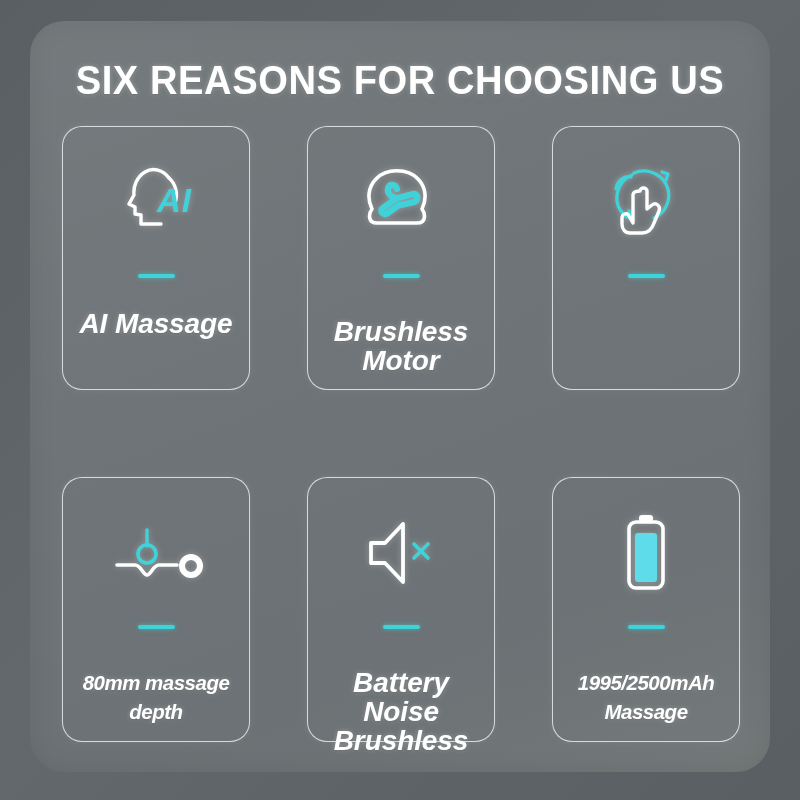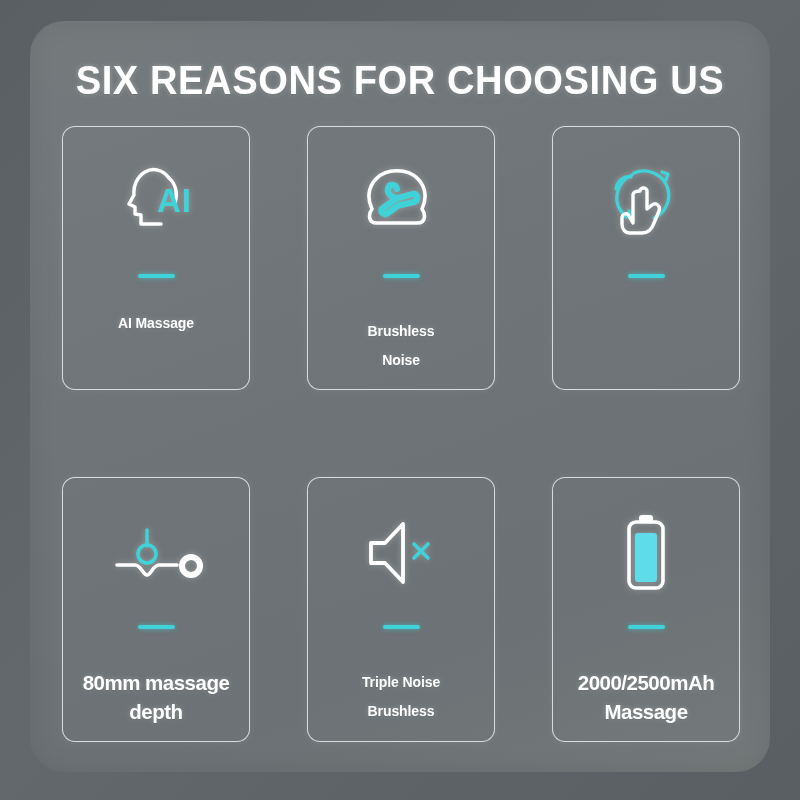--- a/index.html
+++ b/index.html
@@ -58,23 +58,24 @@
     display: grid;
     grid-template-columns: repeat(3, 188px);
     grid-template-rows: 264px 265px;
     column-gap: 57px;
     row-gap: 87px;
   }
   .card {
     position: relative;
     box-sizing: border-box;
     border: 1.6px solid rgba(240,245,247,0.80);
-    border-radius: 13px;
+    border-radius: 20px;
     background: rgba(255,255,255,0.012);
     box-shadow: 0 0 7px rgba(255,255,255,0.09);
+    font-style: italic;
   }
   .icon-wrap {
     position: absolute;
     left: 0;
     top: 28px;
     width: 100%;
     height: 96px;
     display: flex;
     align-items: center;
     justify-content: center;
@@ -93,21 +94,21 @@
     background: #3fd2d8;
     box-shadow: 0 0 5px rgba(63,210,216,0.65);
   }
   .label {
     position: absolute;
     left: 4px;
     right: 4px;
     top: 176px;
     text-align: center;
     color: #ffffff;
-    font-size: 14px;
+    font-size: 28px;
     font-weight: bold;
     line-height: 29px;
     letter-spacing: -0.1px;
     text-shadow: 0 0 5px rgba(255,255,255,0.28), 0 1px 2px rgba(0,0,0,0.16);
   }
   .card.wide-label .label {
     font-size: 20.5px;
     left: -2px;
     right: -2px;
     letter-spacing: -0.5px;
@@ -143,21 +144,21 @@
         <svg width="80" height="76" viewBox="0 0 80 76">
           <path d="M16 58 C6 58 8 48 11 44 C6 34 7 22 15 14 C25 3 47 3 57 14 C65 22 66 34 61 44 C64 48 66 58 56 58 Z" fill="none" stroke="#ffffff" stroke-width="3.6" stroke-linejoin="round"></path>
           <path d="M36 24 C34 18 28 19 27 24 C26 29 31 32 35 33" fill="none" stroke="#3fd2d8" stroke-width="6.2" stroke-linecap="round"></path>
           <path d="M36 33 L22 43 C18 46 22 51 27 48 L38 40" fill="none" stroke="#3fd2d8" stroke-width="6.2" stroke-linecap="round"></path>
           <path d="M37 33 L52 29 C57 28 58 35 53 37 L40 40" fill="none" stroke="#3fd2d8" stroke-width="6.2" stroke-linecap="round"></path>
         </svg>
       </div>
       <div class="dash"></div>
       <div class="label">
         <span>Brushless</span><br>
-        <span>Noise</span>
+        <span>Motor</span>
       </div>
     </div>
 
     <div class="card one-line">
       <div class="icon-wrap">
         <svg width="84" height="84" viewBox="0 0 84 84">
           <path d="M27 16 C20 14 13 20 12 28" fill="none" stroke="#3fd2d8" stroke-width="3.2" stroke-linecap="round"></path>
           <path d="M28 14 C18 18 12 28 13 40 C14 48 19 54 26 57" fill="none" stroke="#3fd2d8" stroke-width="3.4" stroke-linecap="round"></path>
           <path d="M26 57 L20 55 M26 57 L25 50" fill="none" stroke="#3fd2d8" stroke-width="3.4" stroke-linecap="round"></path>
           <path d="M30 12 C44 6 60 14 64 28 C67 40 61 52 50 57" fill="none" stroke="#3fd2d8" stroke-width="3.4" stroke-linecap="round"></path>
@@ -186,34 +187,34 @@
 
     <div class="card two-line">
       <div class="icon-wrap">
         <svg width="88" height="76" viewBox="0 0 88 76">
           <path d="M14 27 L28 27 L46 8 L46 66 L28 47 L14 47 Z" fill="none" stroke="#ffffff" stroke-width="3.8" stroke-linejoin="round" stroke-linecap="round"></path>
           <path d="M57 28 L71 42 M71 28 L57 42" fill="none" stroke="#3fd2d8" stroke-width="3.6" stroke-linecap="round"></path>
         </svg>
       </div>
       <div class="dash"></div>
       <div class="label">
-        <span>Triple Noise</span><br>
+        <span>Battery Noise</span><br>
         <span>Brushless</span>
       </div>
     </div>
 
     <div class="card two-line wide-label">
       <div class="icon-wrap">
         <svg width="60" height="86" viewBox="0 0 60 86">
           <rect x="23" y="4" width="14" height="7" rx="3" fill="#ffffff"></rect>
           <rect x="13" y="11" width="34" height="66" rx="7" fill="none" stroke="#ffffff" stroke-width="3.6"></rect>
           <rect x="19" y="22" width="22" height="49" rx="3" fill="#5fdcea"></rect>
         </svg>
       </div>
       <div class="dash"></div>
       <div class="label">
-        <span>2000/2500mAh</span><br>
+        <span>1995/2500mAh</span><br>
         <span>Massage</span>
       </div>
     </div>
 
   </div>
 </div>
 
 </body></html>

